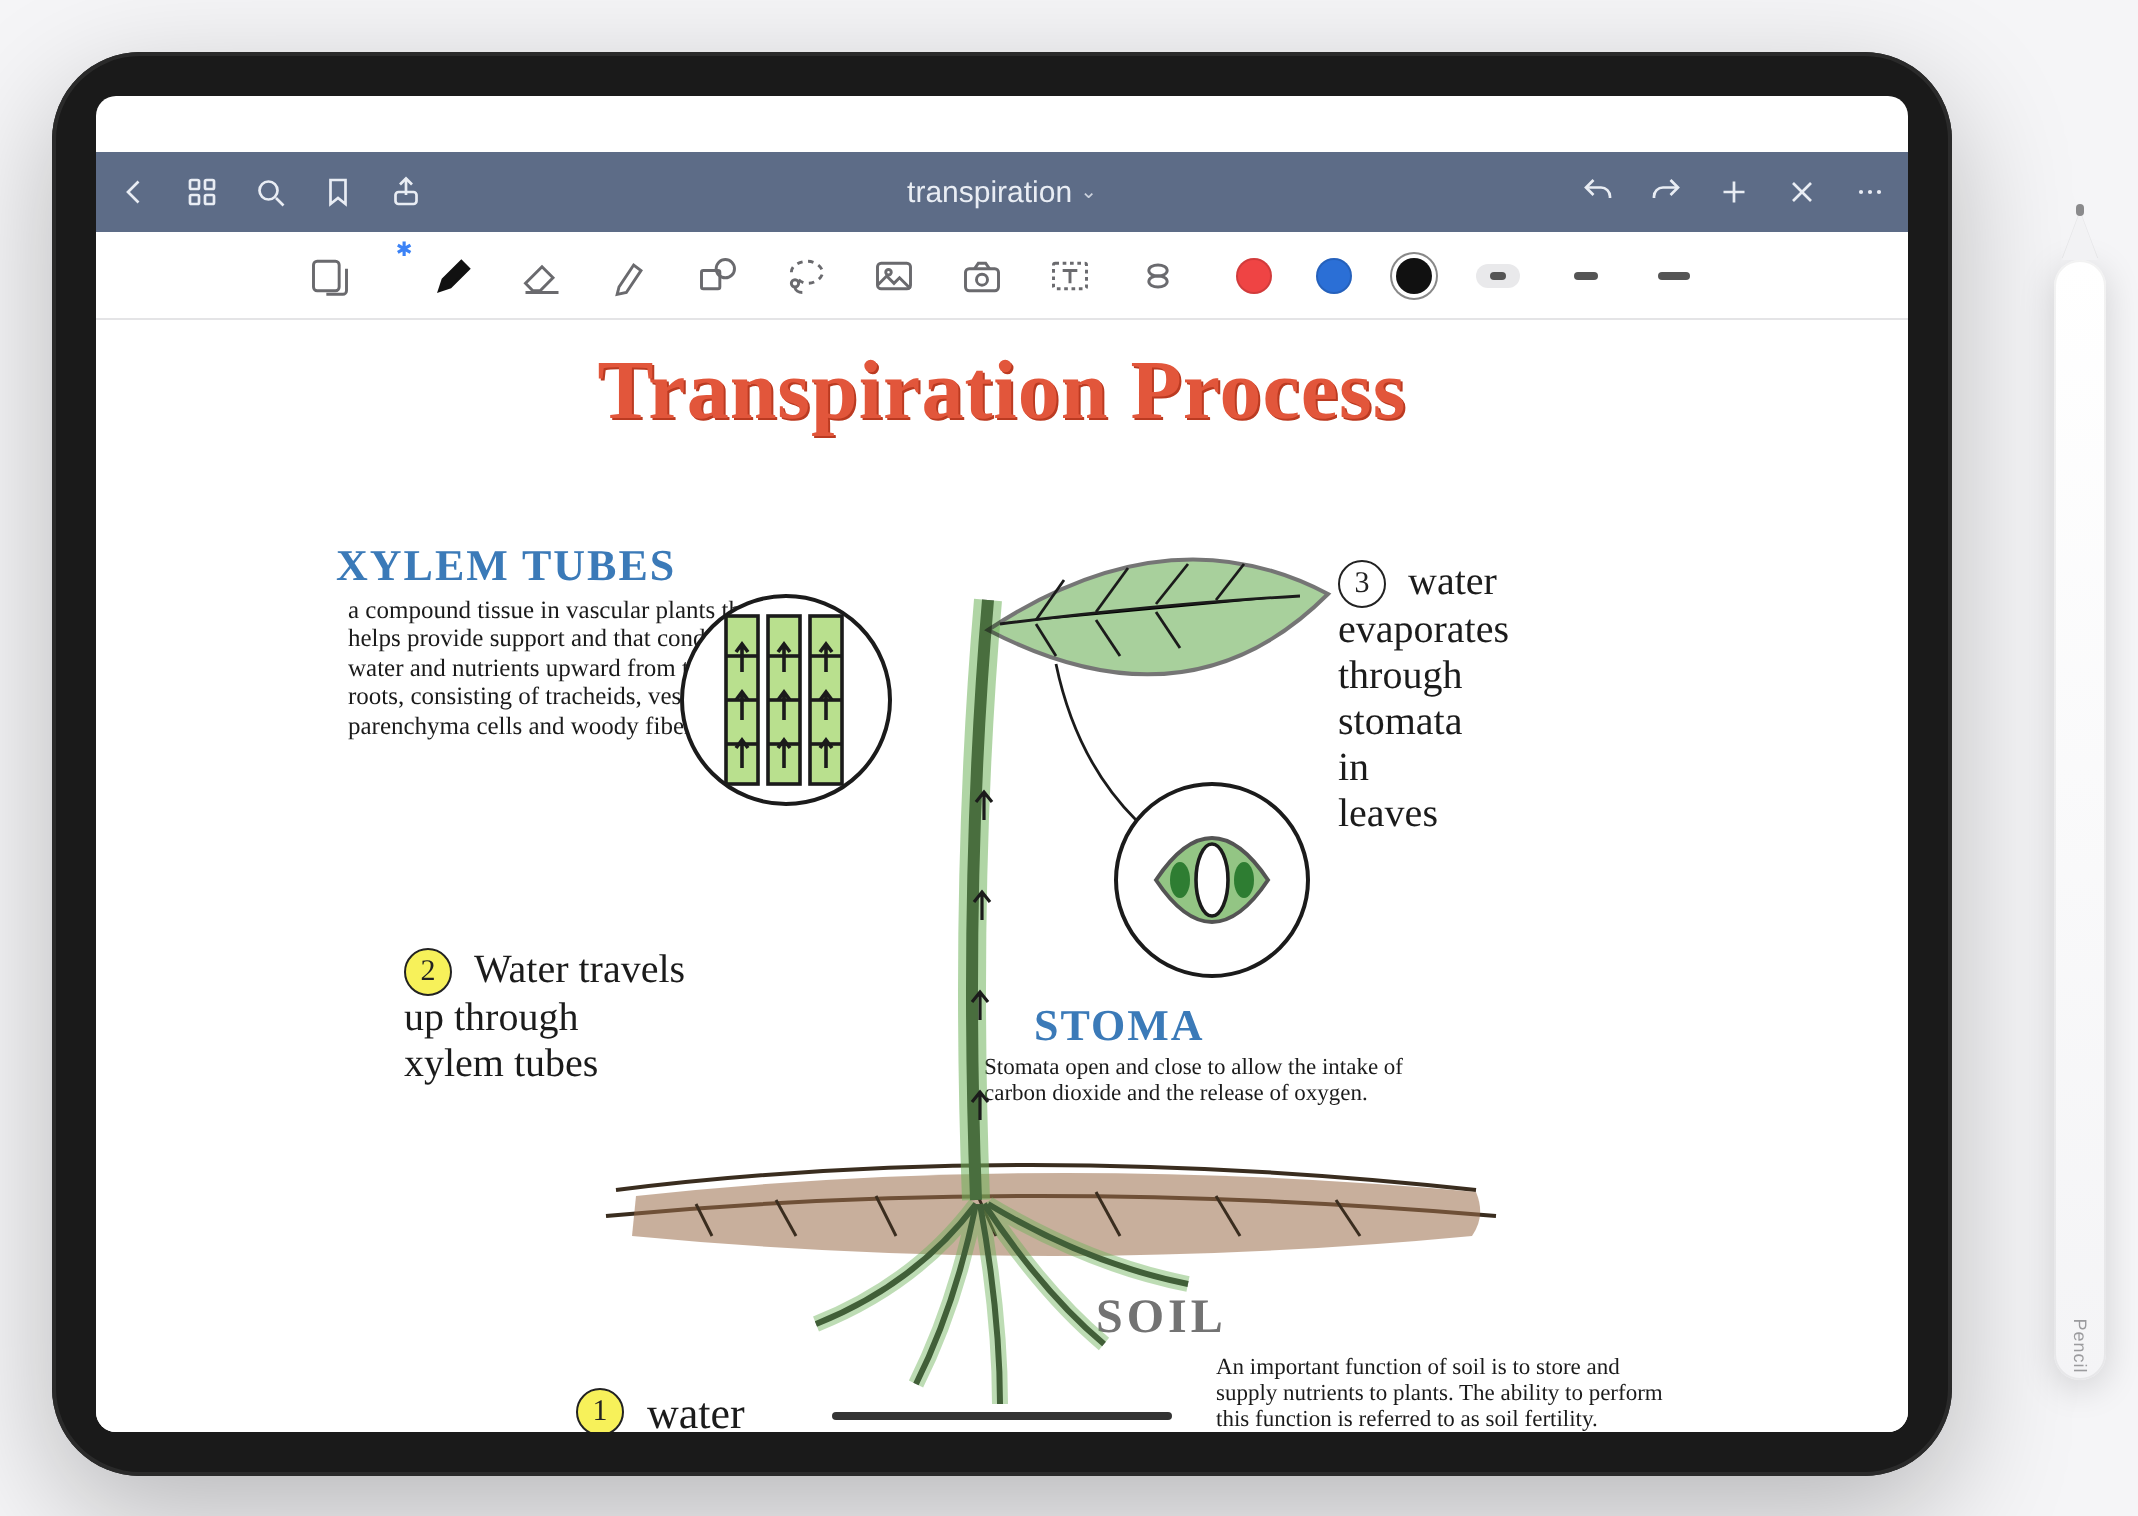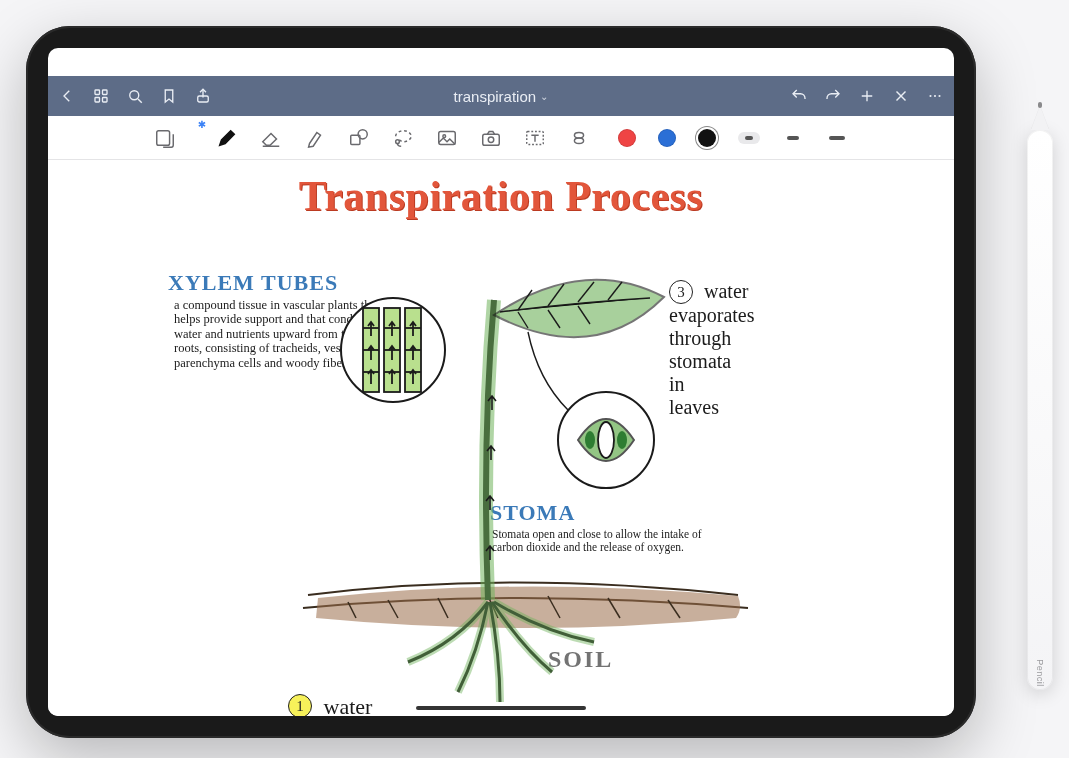--- a/index.html
+++ b/index.html
@@ -96,21 +96,21 @@
     line-height: 1.15;
   }
   .title-hw {
     left: 0; right: 0; top: 12px; text-align: center;
     font-size: 42px; font-weight: 700; color: #e2563b;
     text-shadow: 1px 1px 0 #bb3a21;
     letter-spacing: .5px;
   }
   .h-xylem { left: 120px; top: 110px; font-size: 22px; font-weight: 700; color: #3b7ab8; letter-spacing: 1px; }
   .p-xylem { left: 126px; top: 138px; width: 210px; font-size: 12.5px; }
-  .h-stoma { left: 442px; top: 340px; font-size: 22px; font-weight: 700; color: #3b7ab8; letter-spacing: 1px; }
+  .h-stoma { left: 442px; top: 340px; font-size: 22px; font-weight: 700; color: #3b7ab8; letter-spacing: 1px; padding-left: 27px; }
   .p-stoma { left: 444px; top: 368px; width: 210px; font-size: 11.5px; }
   .h-soil  { left: 500px; top: 486px; font-size: 24px; font-weight: 700; color: #737373; letter-spacing: 2px; }
   .p-soil  { left: 560px; top: 518px; width: 230px; font-size: 11.5px; }
   .step { position: absolute; font-family: "Bradley Hand","Segoe Script",cursive; }
   .badge {
     display: inline-flex; width: 24px; height: 24px; border-radius: 50%;
     align-items: center; justify-content: center;
     font-family: "Bradley Hand","Segoe Script",cursive; font-size: 15px; color: #222;
     border: 1.5px solid #222; margin-right: 6px; vertical-align: top;
   }
@@ -311,26 +311,33 @@
     <div class="canvas">
       <div class="hw title-hw">Transpiration Process</div>
 
       <div class="hw h-xylem">XYLEM TUBES</div>
       <div class="hw p-xylem">a compound tissue in vascular plants that helps provide support and that conducts water and nutrients upward from the roots, consisting of tracheids, vessels, parenchyma cells and woody fibers.</div>
 
       <div class="hw h-stoma">STOMA</div>
       <div class="hw p-stoma">Stomata open and close to allow the intake of carbon dioxide and the release of oxygen.</div>
 
       <div class="hw h-soil">SOIL</div>
+      <div class="hw p-soil">An important function of soil is to store and supply nutrients to plants. The ability to perform this function is referred to as soil fertility.</div>
 
       <div class="step step1">
         <span class="badge y">1</span>
         <span class="hw" style="position:static;font-size:22px;white-space:pre-line;">water
 enters
 Roots</span>
+      </div>
+      <div class="step step2">
+        <span class="badge y">2</span>
+        <span class="hw" style="position:static;font-size:20px;white-space:pre-line;">Water travels
+up through
+xylem tubes</span>
       </div>
       <div class="step step3">
         <span class="badge">3</span>
         <span class="hw" style="position:static;font-size:20px;white-space:pre-line;">water
 evaporates
 through
 stomata
 in
 leaves</span>
       </div>

